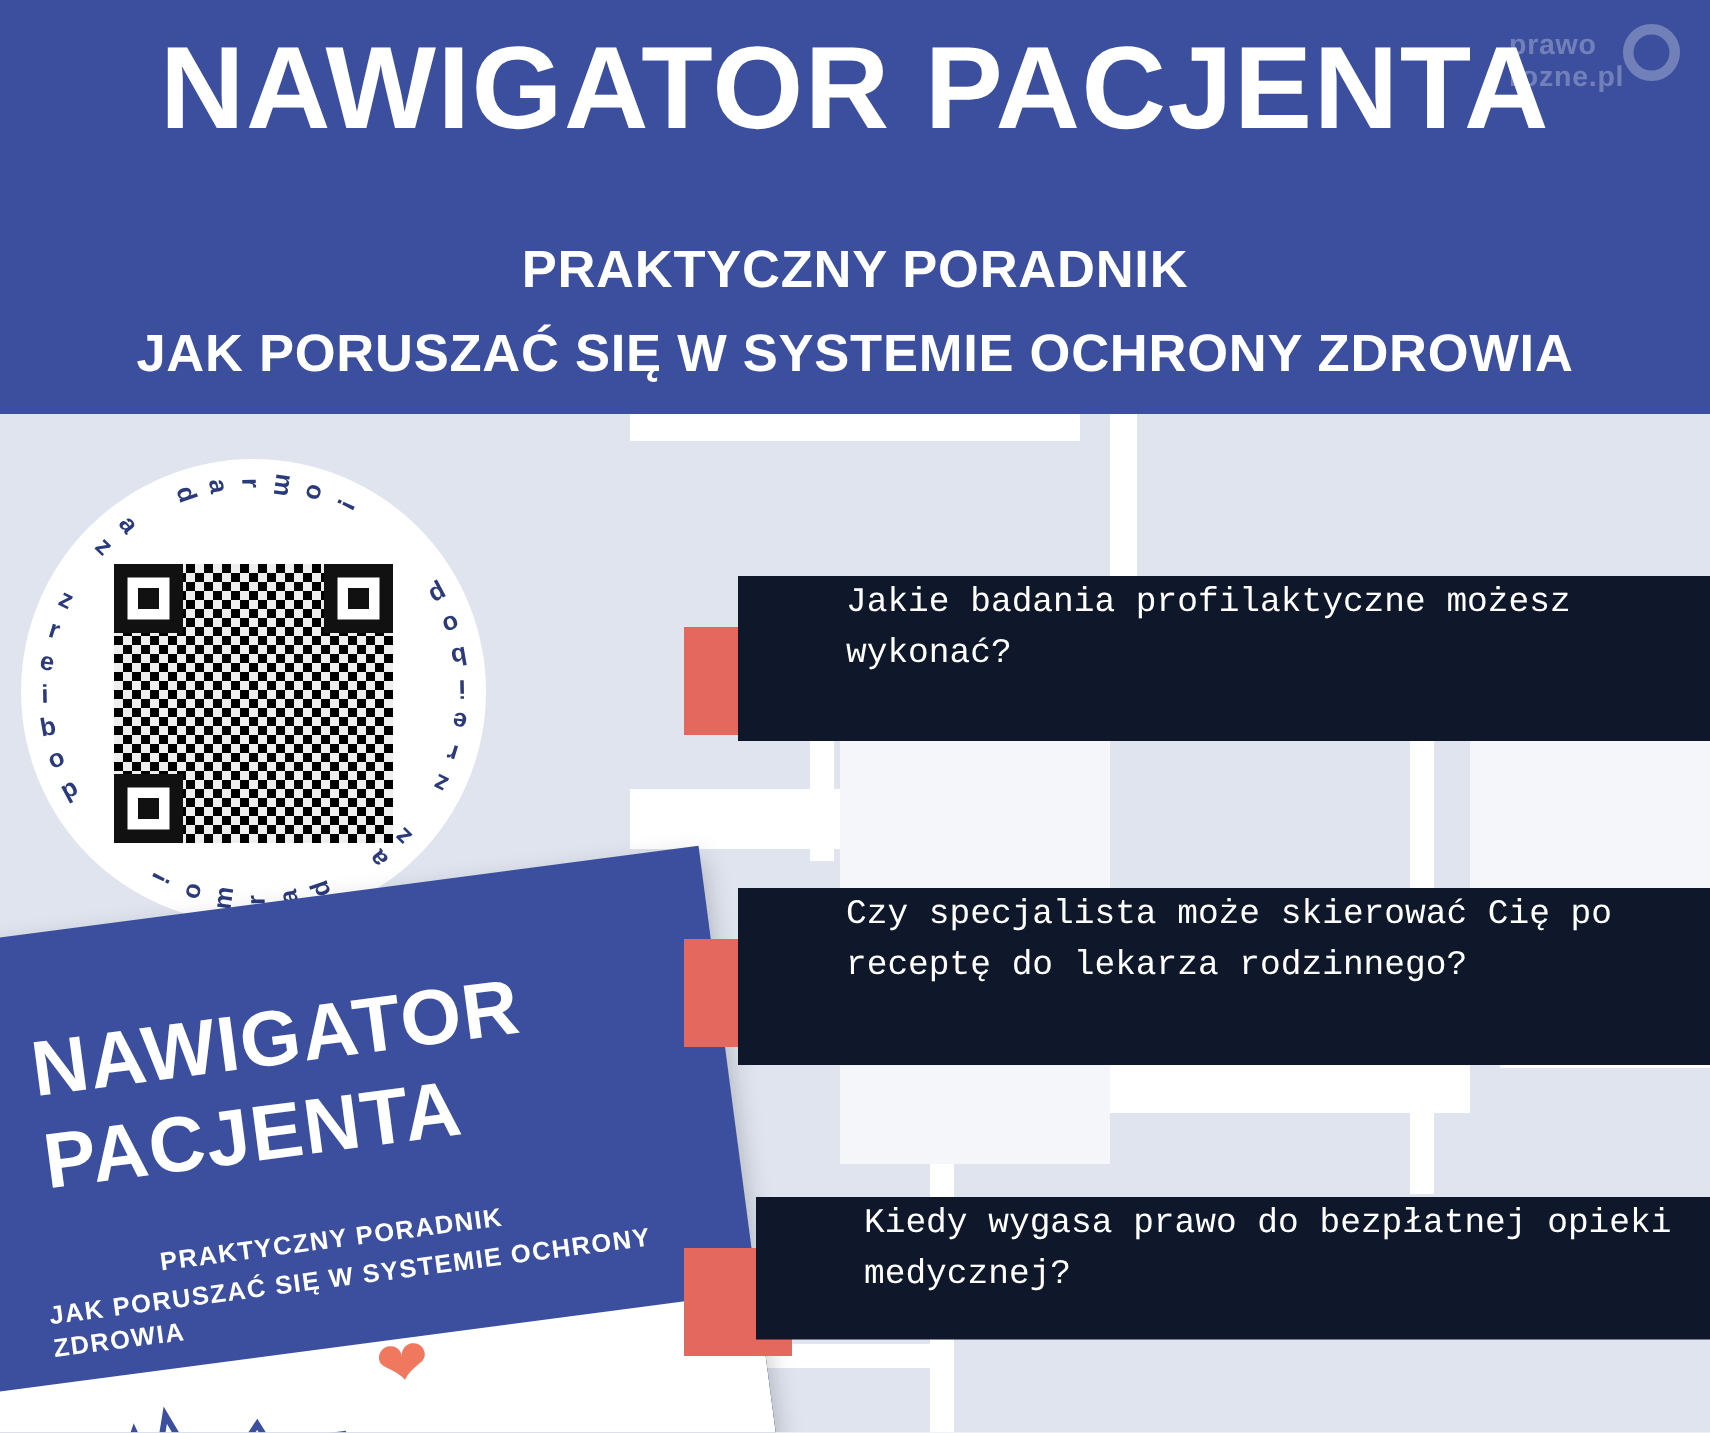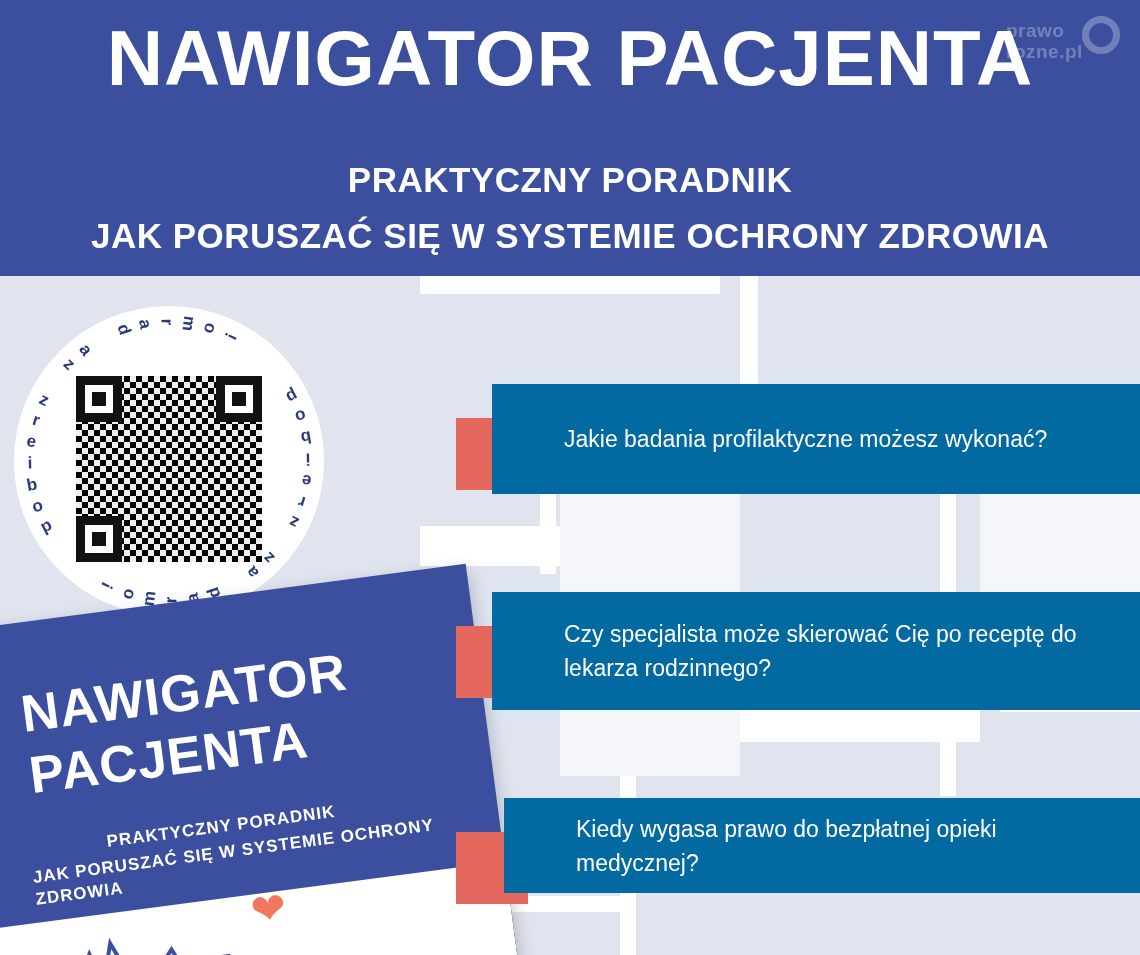--- a/index.html
+++ b/index.html
@@ -245,23 +245,23 @@
     position: absolute;
     left: 56px;
     top: 318px;
     width: 180px;
     height: 60px;
   }
 
   
   .banner {
     position: absolute;
-    background: #0369a1;
+    background: #0f172a;
     display: flex;
-    align-items: center;
+    font-family: Liberation Mono, monospace;
   }
   .banner-text {
     color: #ffffff;
     font-size: 23px;
     line-height: 34px;
     padding-left: 72px;
     padding-right: 24px;
   }
   .banner-square {
     position: absolute;

